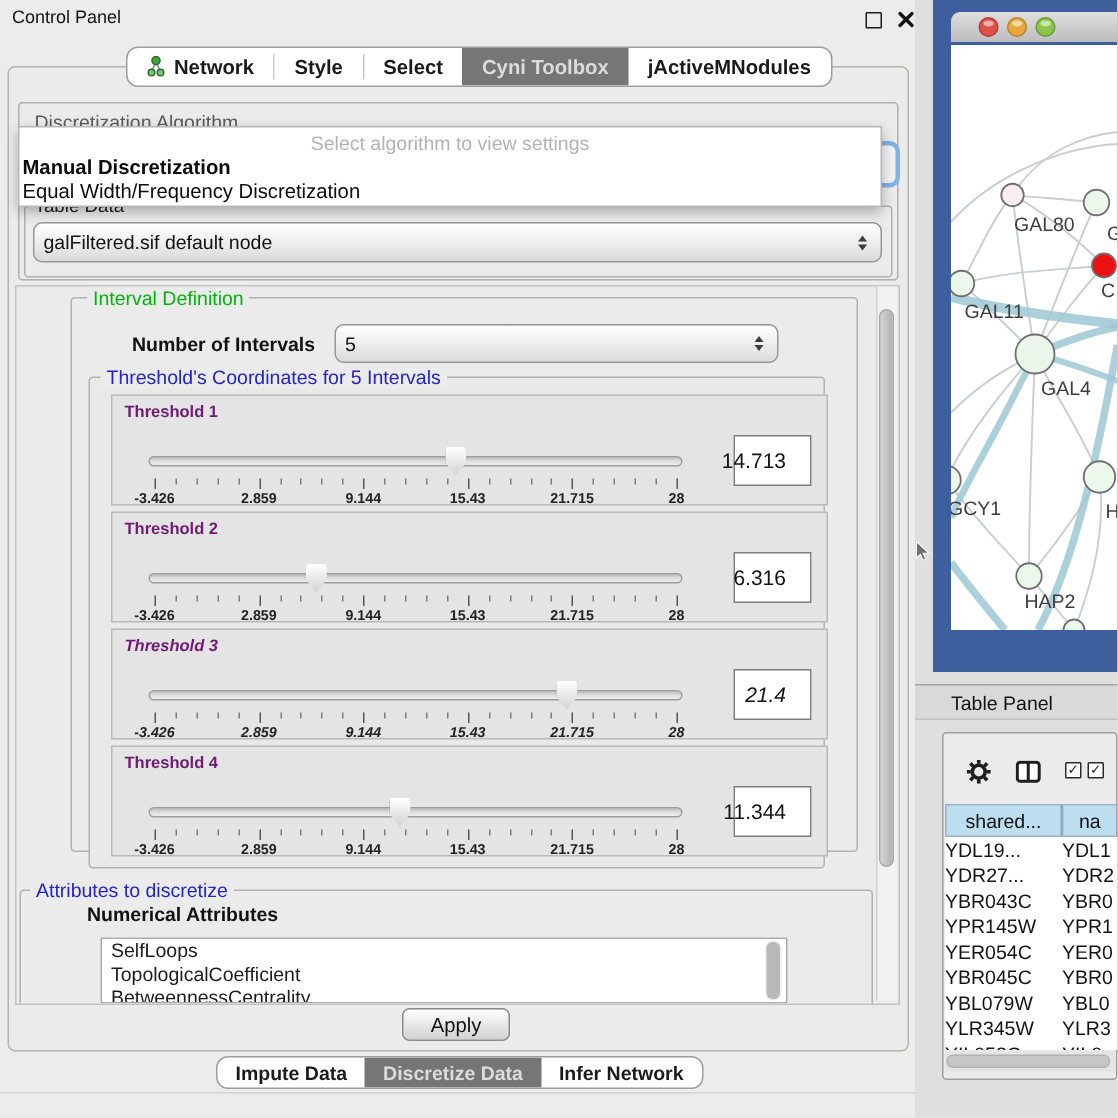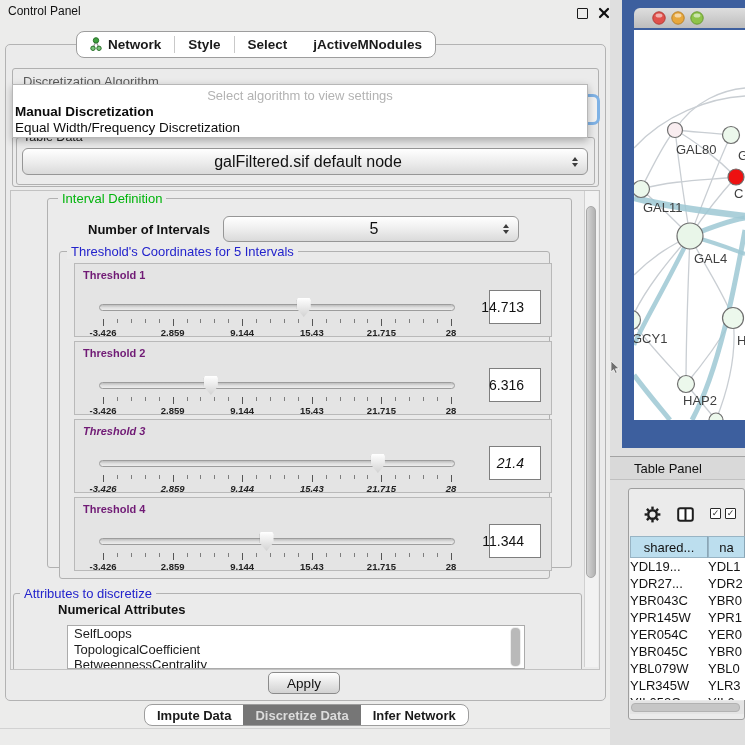--- a/index.html
+++ b/index.html
@@ -11,36 +11,36 @@
   #cp-title{left:8px;top:4px;font-size:12px;color:#111;}
   #float-btn{left:577px;top:8px;width:9px;height:9px;border:1.6px solid #1a1a1a;background:transparent;border-radius:1px;}
   #close-btn{left:598px;top:7px;width:12px;height:12px;}
   
   #main-pane{left:5px;top:44px;width:599px;height:655px;border:1px solid #b3b3b3;border-radius:5px;background:#ebebeb;}
   
   .tabbar{display:flex;align-items:stretch;background:#fff;border:1px solid #9d9d9d;border-radius:8px;overflow:hidden;height:25px;z-index:20;}
   .tab{display:flex;align-items:center;padding:0 13px;font-size:13.5px;font-weight:bold;color:#1a1a1a;white-space:nowrap;cursor:default;}
   .tab.selected{background:#767676;color:#dcdcdc;}
   .tab-divider{width:1px;background:#c9c9c9;margin:4px 0;}
-  #top-tabs{left:76px;top:31px;}
+  #top-tabs{left:84px;top:31px;}
   #bottom-tabs{left:144px;top:704px;height:20px;}
   #bottom-tabs .tab{font-size:13px;padding:0 12px;}
   .net-icon{margin-right:6px;}
   
   #algo-box{left:12px;top:68px;width:585px;height:117px;border:1px solid #b0b0b0;border-radius:3px;}
   #algo-title-clip{left:20px;top:74px;height:10px;overflow:hidden;color:#5a5a5a;font-size:13px;background:#ebebeb;padding:0 3px;}
   #combo-focus-sliver{left:566px;top:94px;width:28px;height:25px;border-radius:7px;border:3px solid #7fb2e5;background:#f2f2f2;z-index:5;}
   
   #algo-popup{left:12px;top:84px;width:574px;height:52px;background:#fff;border:1px solid #b7b7b7;box-shadow:0 3px 8px rgba(0,0,0,.28);z-index:30;}
   #popup-placeholder{left:0;top:3px;width:100%;text-align:center;color:#b3b3b3;font-size:13px;}
   .popup-item{left:2px;font-size:13.5px;color:#0c0c0c;white-space:nowrap;}
   
   #tabledata-box{left:16px;top:137px;width:577px;height:46px;border:1px solid #b0b0b0;border-radius:3px;}
   #tabledata-label{left:20px;top:130px;font-size:12.5px;color:#222;background:#ebebeb;padding:0 3px;}
-  .combo{border:1px solid #969696;border-radius:6px;background:linear-gradient(#ffffff,#ececec 55%,#dadada);display:flex;align-items:center;font-size:16px;color:#111;padding-left:6px;box-sizing:border-box;justify-content:center;}
+  .combo{border:1px solid #969696;border-radius:6px;background:linear-gradient(#ffffff,#ececec 55%,#dadada);display:flex;align-items:center;font-size:13px;color:#111;padding-left:6px;box-sizing:border-box;}
   .stepper{position:absolute;right:9px;top:50%;transform:translateY(-50%);display:flex;flex-direction:column;gap:2px;}
   .stepper .up{width:0;height:0;border-left:3.5px solid transparent;border-right:3.5px solid transparent;border-bottom:4.5px solid #3c3c3c;}
   .stepper .down{width:0;height:0;border-left:3.5px solid transparent;border-right:3.5px solid transparent;border-top:4.5px solid #3c3c3c;}
   #tabledata-combo{left:22px;top:148px;width:566px;height:27px;}
   
   #scroll-area{left:10px;top:190px;width:588px;height:478px;border:1px solid #c2c2c2;background:#ebebeb;overflow:hidden;}
   #v-scrollbar{left:584px;top:191px;width:13px;height:476px;background:#f2f2f2;border-left:1px solid #d0d0d0;}
   #v-thumb{left:586px;top:206px;width:10px;height:372px;border-radius:5px;background:linear-gradient(90deg,#d4d4d4,#b2b2b2);border:1px solid #a8a8a8;box-sizing:border-box;}
   
   .group{border:1px solid #b1b1b1;border-radius:3px;}
@@ -115,20 +115,23 @@
         </svg>
         <span>Network</span>
       </div>
       <span class="tab-divider"></span>
       <div class="tab">
         <span>Style</span>
       </div>
       <span class="tab-divider"></span>
       <div class="tab">
         <span>Select</span>
+      </div>
+      <div class="tab selected">
+        <span>Cyni Toolbox</span>
       </div>
       <div class="tab">
         <span>jActiveMNodules</span>
       </div>
     </div>
 
   <div id="algo-box" class="abs"></div>
   <div id="algo-title-clip" class="abs">Discretization Algorithm</div>
   <div id="combo-focus-sliver" class="abs"></div>
 

